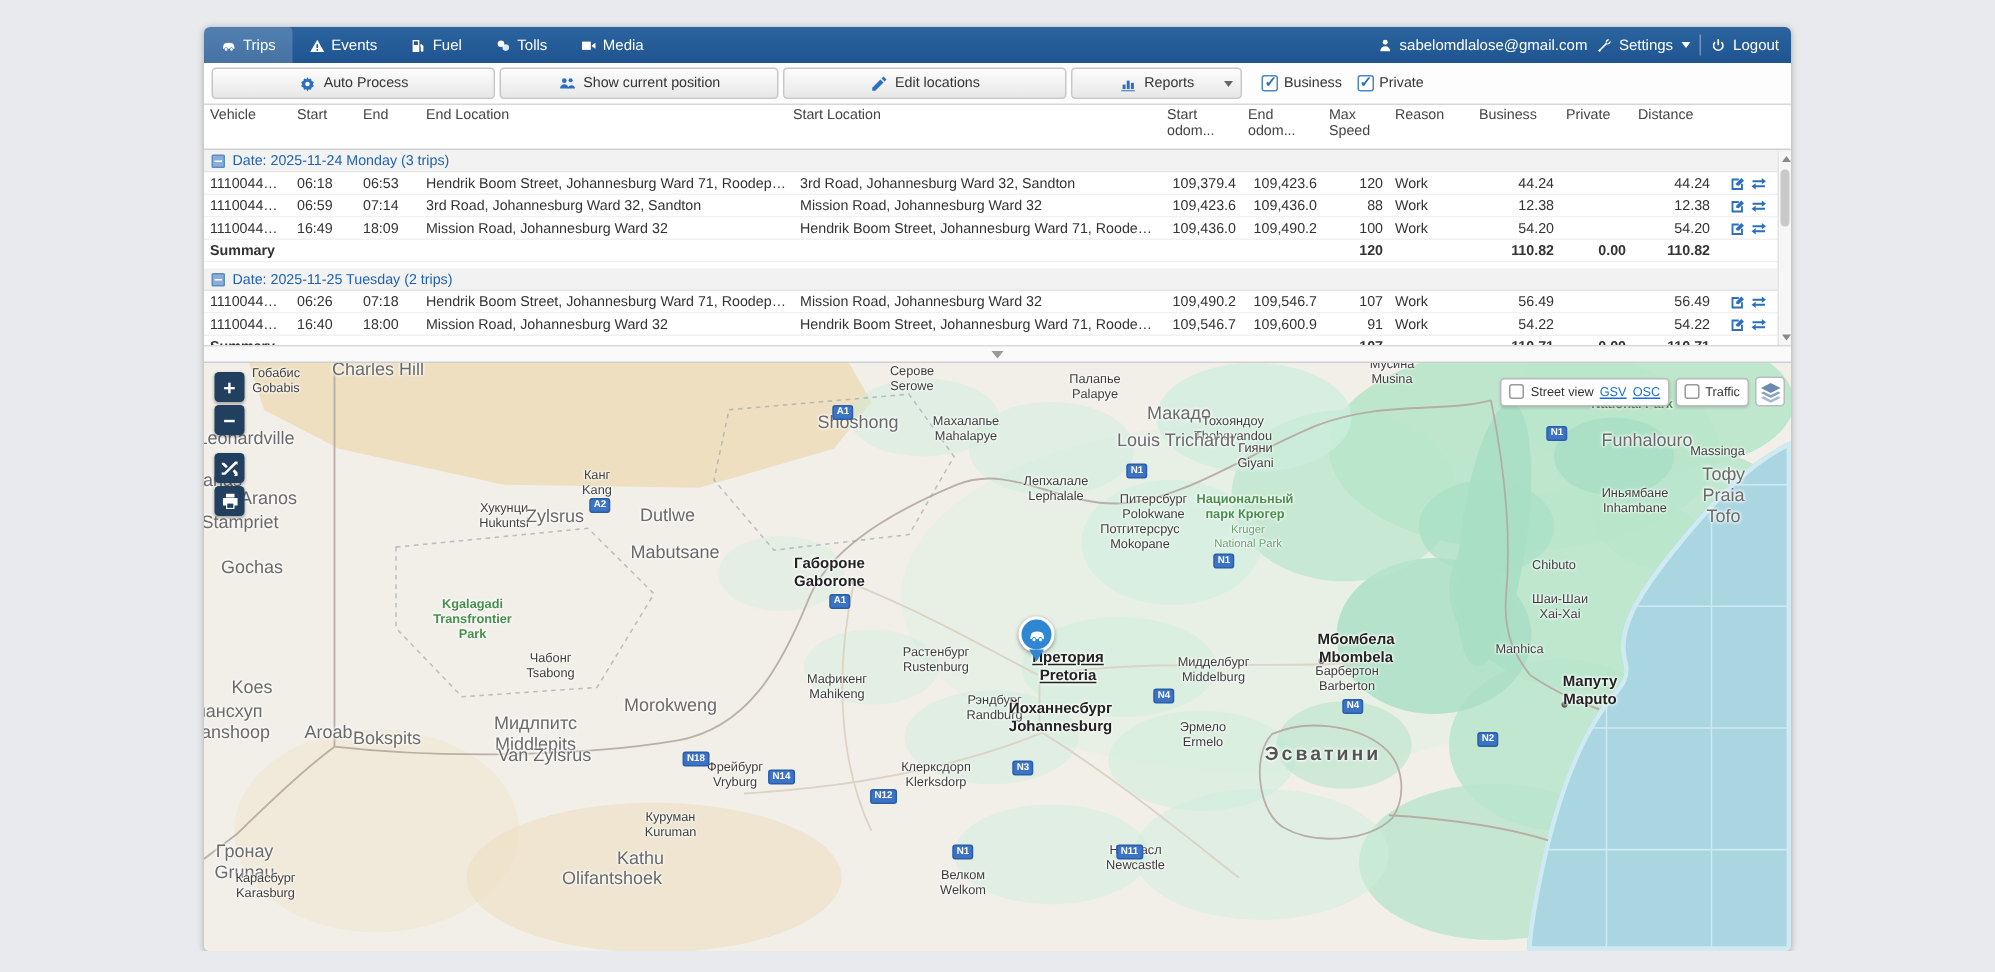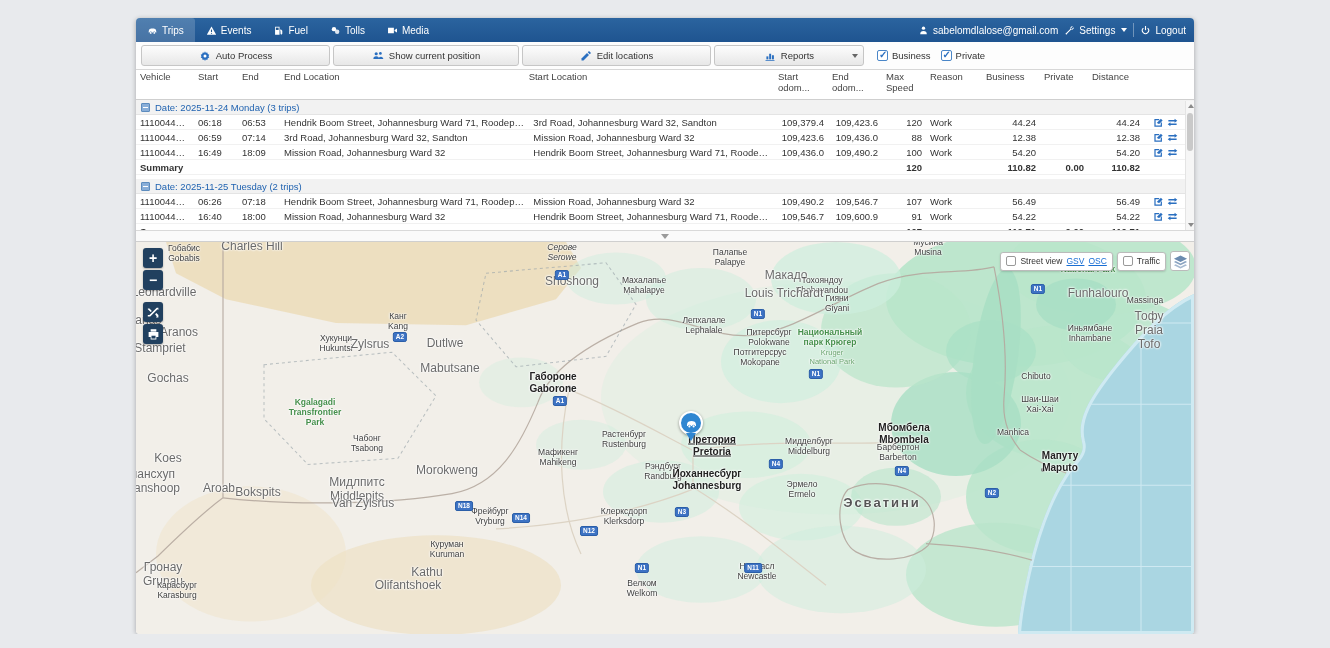--- a/index.html
+++ b/index.html
@@ -19,21 +19,21 @@
   .nav-sep { width:1px; height:14px; background:rgba(255,255,255,.35); }
   .caret-down { width:0; height:0; border-left:3.5px solid transparent; border-right:3.5px solid transparent;
                 border-top:4px solid #fff; display:inline-block; margin-left:2px; }
 
   
   .toolbar { height:28px; display:flex; align-items:center; padding:3px 5px; gap:3px;
              border-bottom:1px solid #d7d7d7; background:#fdfdfd; flex:0 0 auto; font-size:9.5px; color:#333; }
   .tb-btn { height:21px; border:1px solid #c6c6c6; border-radius:3px; background:linear-gradient(#fdfdfd,#e7e7e7);
             display:flex; align-items:center; justify-content:center; gap:5px; cursor:pointer; position:relative; }
   .tb-btn svg { width:12px; height:12px; fill:#2a6fc0; display:block; }
-  .w1{width:189px}.w2{width:186px}.w3{width:189px}.w4{width:150px}
+  .w1{width:189px}.w2{width:186px}.w3{width:189px}.w4{width:114px}
   .tb-caret { position:absolute; right:5px; top:8px; width:0; height:0; border-left:3.5px solid transparent;
               border-right:3.5px solid transparent; border-top:4px solid #666; }
   .chk-group { display:flex; align-items:center; gap:10px; margin-left:10px; }
   .chk { display:flex; align-items:center; gap:4px; cursor:pointer; }
   .checkbox { width:11px; height:11px; border:1px solid #4a86c8; background:#fff; border-radius:2px;
               position:relative; }
   .checkbox.checked::after { content:"✓"; position:absolute; left:1px; top:-2px; color:#2a6fc0;
                              font-size:10px; font-weight:bold; }
 
   
@@ -541,21 +541,21 @@
         <circle cx="549" cy="233" r="2"></circle>
         <circle cx="907" cy="219" r="2"></circle>
         <circle cx="745" cy="191" r="2"></circle>
       </g>
     </svg>
 
     <div class="map-labels" id="map-labels">
         <div class="map-label ml-town" style="left: 48px; top: 12px;">Гобабис
 Gobabis</div>
         <div class="map-label ml-hamlet" style="left: 116px; top: 5px;">Charles Hill</div>
-        <div class="map-label ml-town" style="left: 426px; top: 11px; font-style: italic;">Серове
+        <div class="map-label ml-town" style="left: 472px; top: 11px;">Серове
 Serowe</div>
         <div class="map-label ml-town" style="left: 594px; top: 16px;">Палапье
 Palapye</div>
         <div class="map-label ml-town" style="left: 792px; top: 6px;">Мусина
 Musina</div>
         <div class="map-label ml-hamlet" style="left: 436px; top: 40px;">Shoshong</div>
         <div class="map-label ml-town" style="left: 508px; top: 44px;">Махалапье
 Mahalapye</div>
         <div class="map-label ml-hamlet" style="left: 650px; top: 34px;">Макадо</div>
         <div class="map-label ml-town" style="left: 686px; top: 44px;">Тохояндоу

